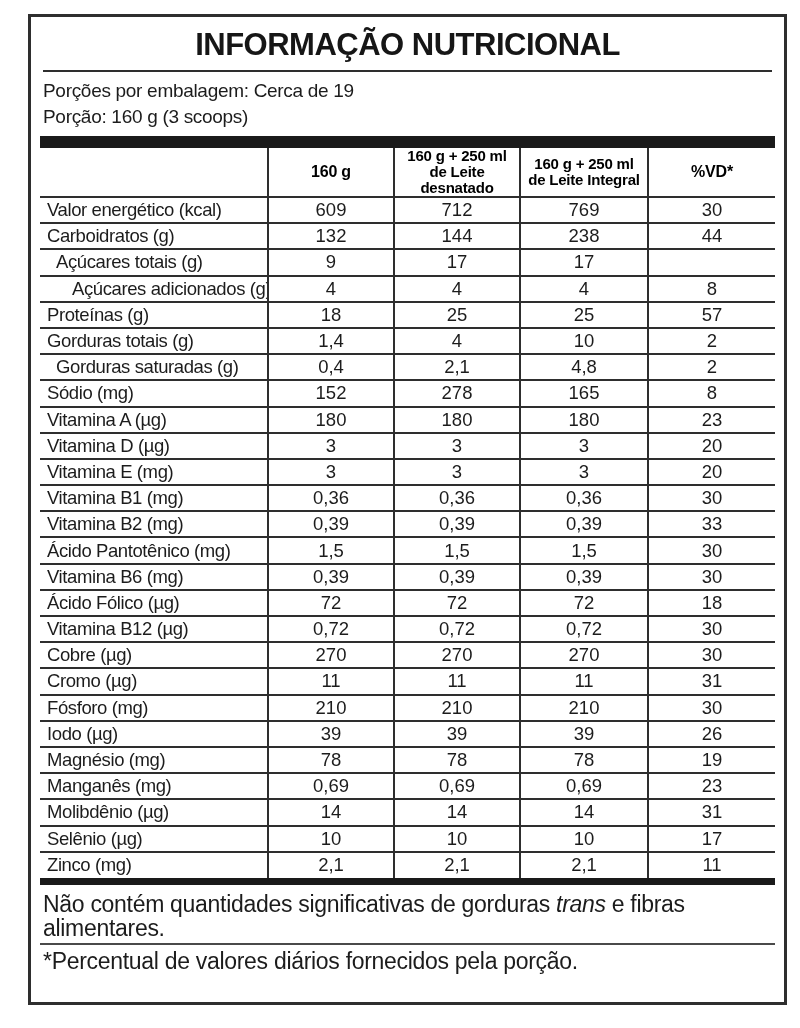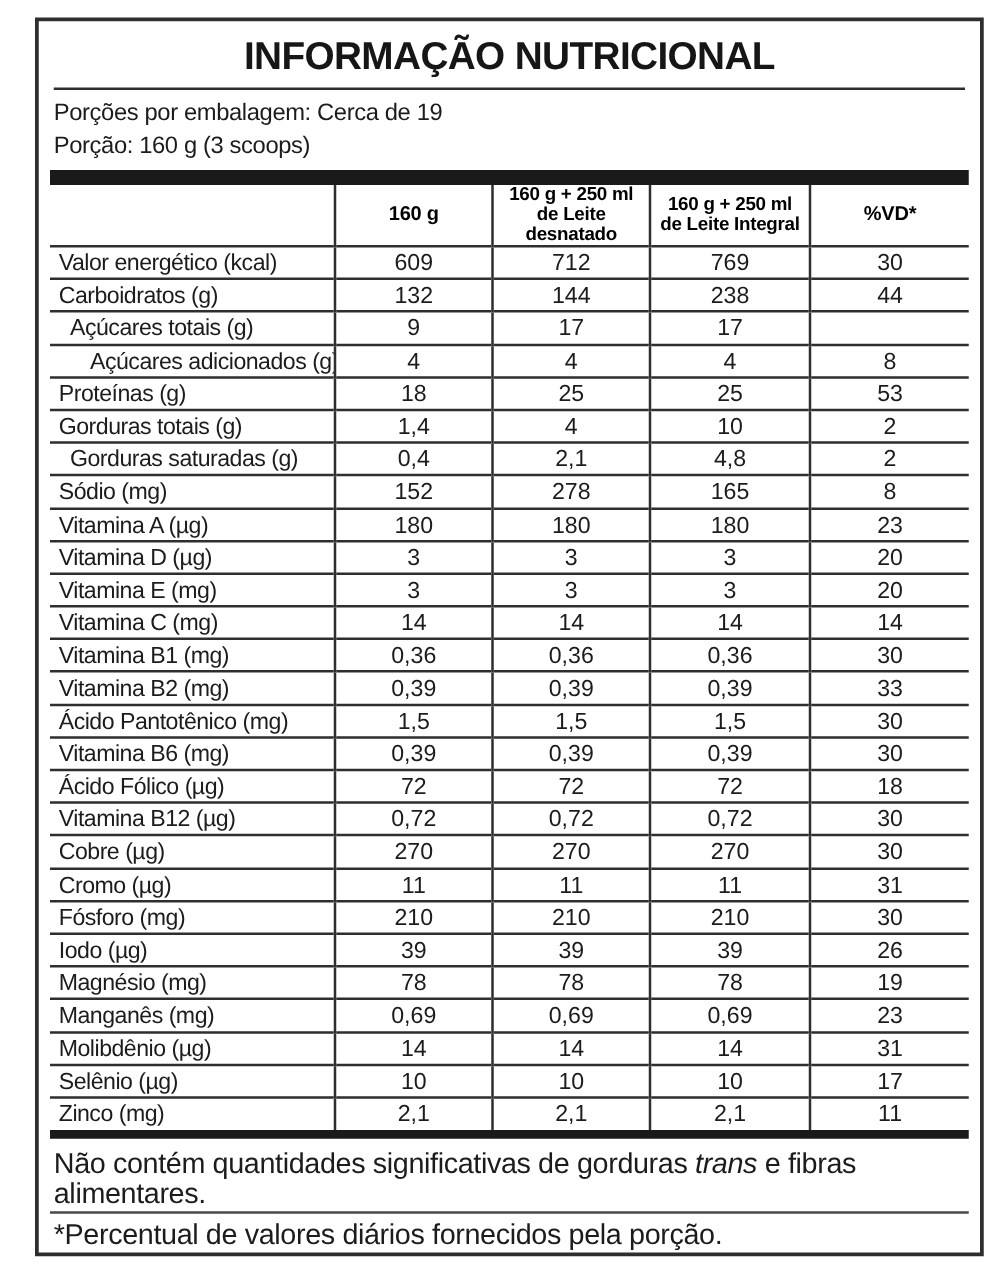--- a/index.html
+++ b/index.html
@@ -106,21 +106,21 @@
           <td class="val">4</td>
           <td class="val">4</td>
           <td class="val">4</td>
           <td class="val">8</td>
         </tr>
         <tr>
           <td class="lbl ind0">Proteínas (g)</td>
           <td class="val">18</td>
           <td class="val">25</td>
           <td class="val">25</td>
-          <td class="val">53</td>
+          <td class="val">57</td>
         </tr>
         <tr>
           <td class="lbl ind0">Gorduras totais (g)</td>
           <td class="val">1,4</td>
           <td class="val">4</td>
           <td class="val">10</td>
           <td class="val">2</td>
         </tr>
         <tr>
           <td class="lbl ind1">Gorduras saturadas (g)</td>
@@ -151,27 +151,20 @@
           <td class="val">20</td>
         </tr>
         <tr>
           <td class="lbl ind0">Vitamina E (mg)</td>
           <td class="val">3</td>
           <td class="val">3</td>
           <td class="val">3</td>
           <td class="val">20</td>
         </tr>
         <tr>
-          <td class="lbl ind0">Vitamina C (mg)</td>
-          <td class="val">14</td>
-          <td class="val">14</td>
-          <td class="val">14</td>
-          <td class="val">14</td>
-        </tr>
-        <tr>
           <td class="lbl ind0">Vitamina B1 (mg)</td>
           <td class="val">0,36</td>
           <td class="val">0,36</td>
           <td class="val">0,36</td>
           <td class="val">30</td>
         </tr>
         <tr>
           <td class="lbl ind0">Vitamina B2 (mg)</td>
           <td class="val">0,39</td>
           <td class="val">0,39</td>

